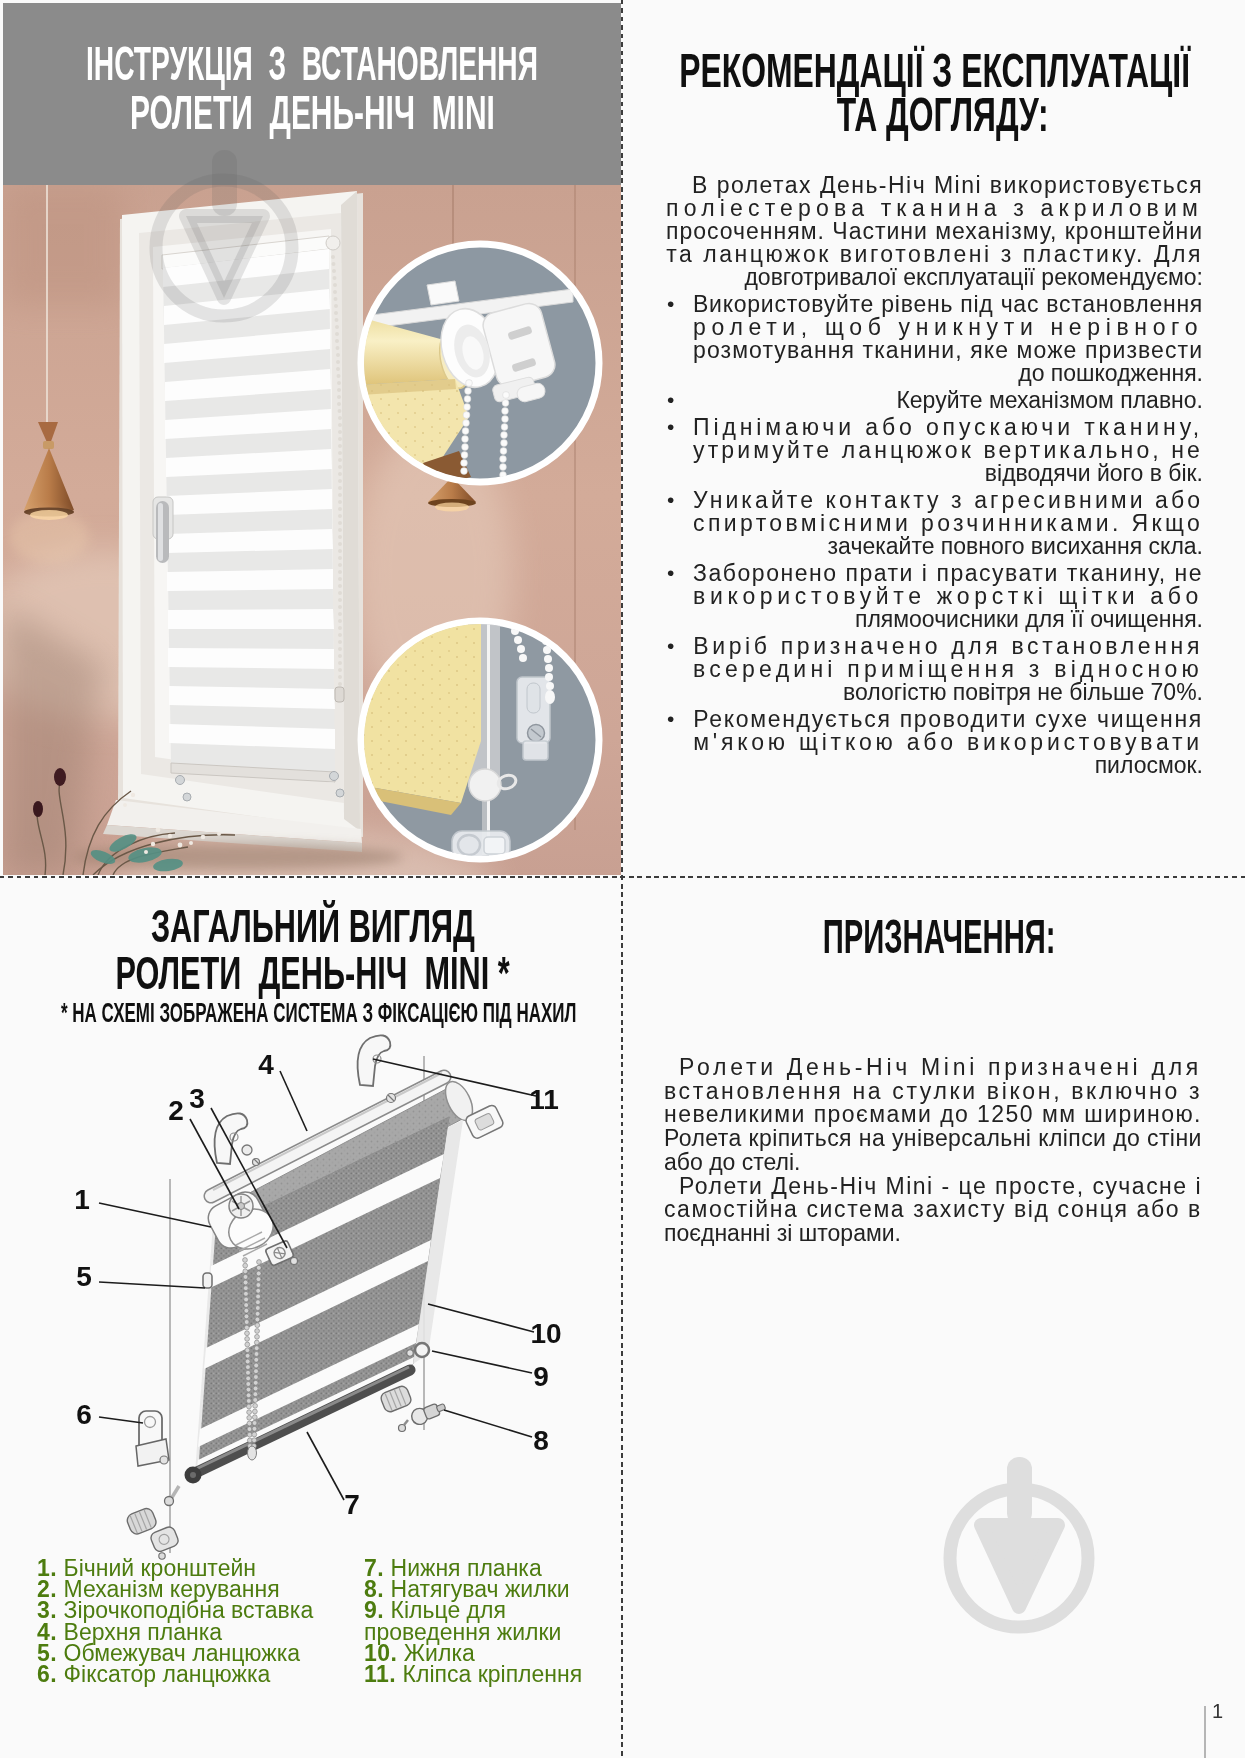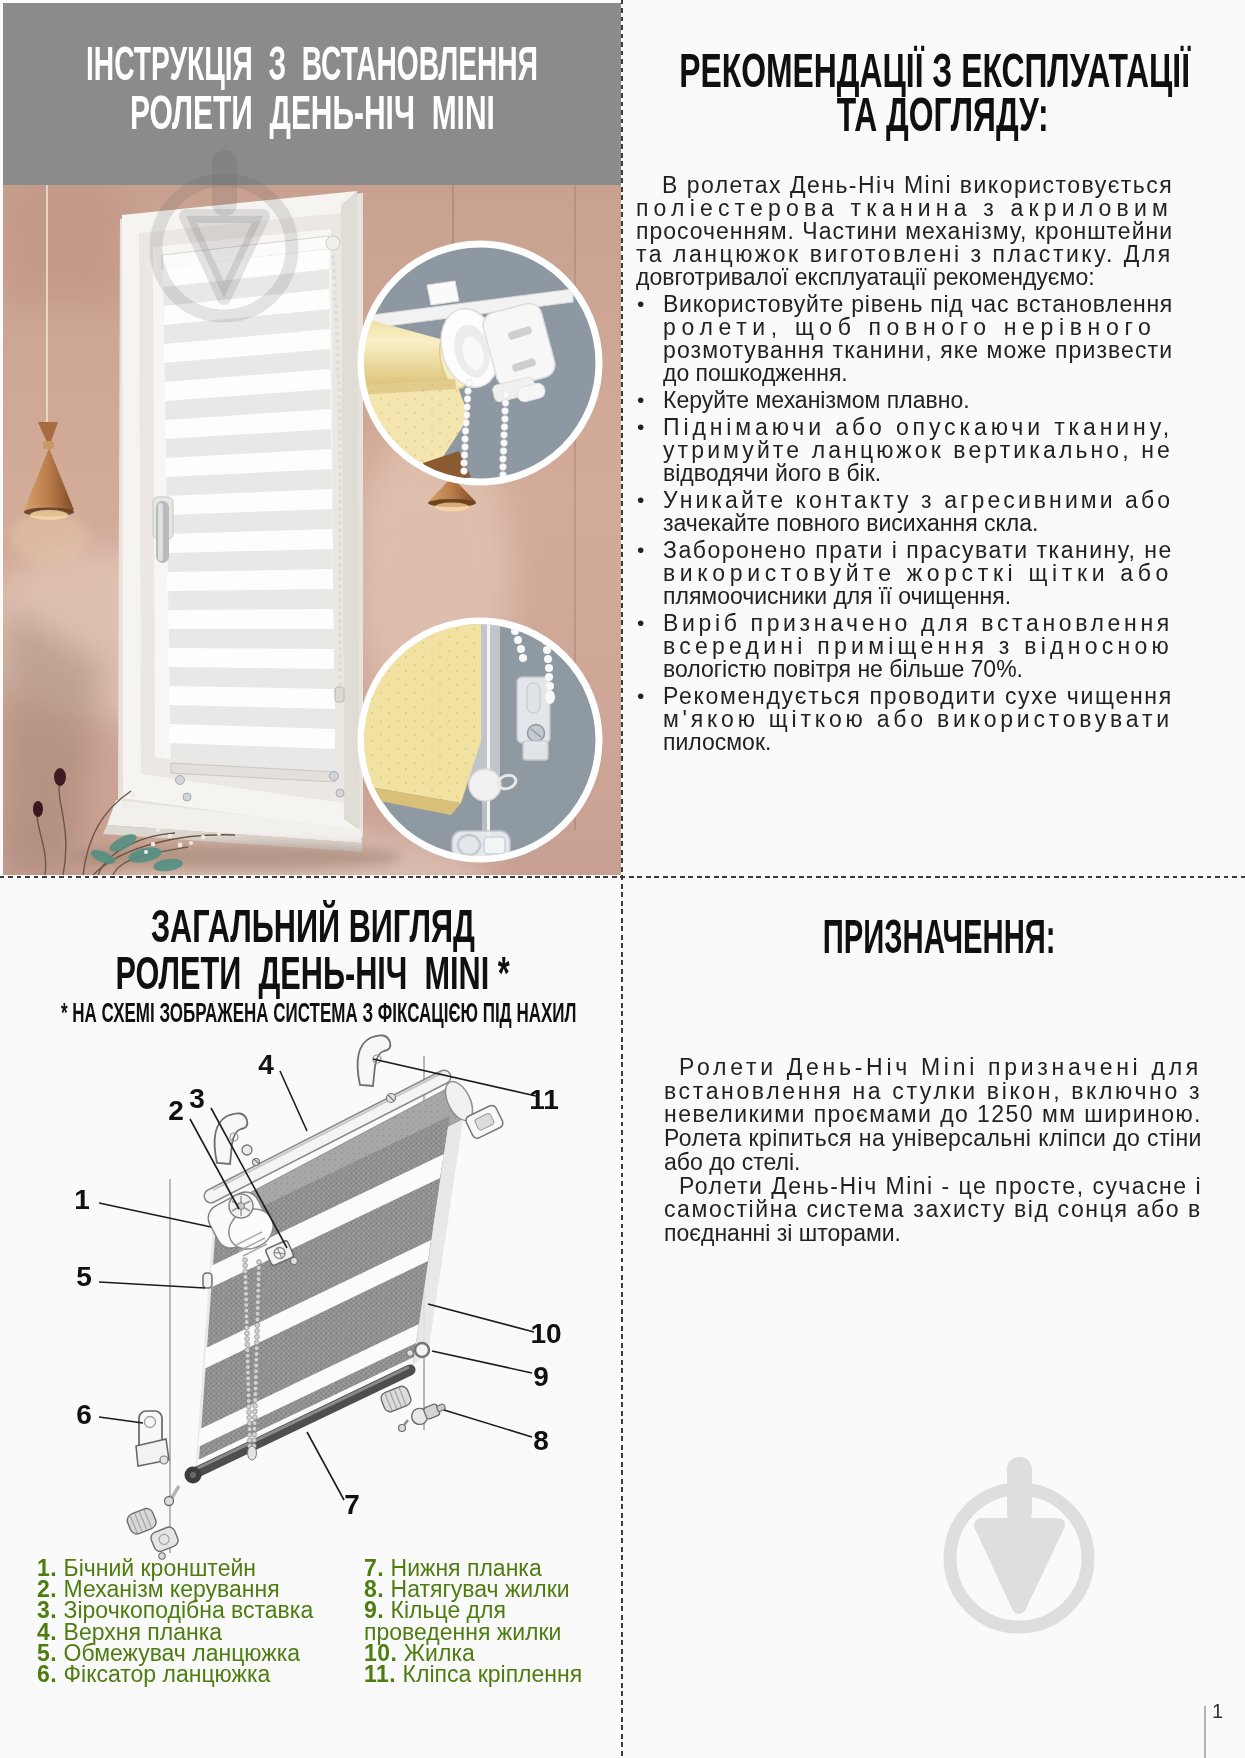--- a/index.html
+++ b/index.html
@@ -344,48 +344,49 @@
 </svg>
 
 <div class="abs" style="left:621px;top:0;width:1.5px;height:1758px;background:repeating-linear-gradient(180deg,#3c3c3c 0 4.5px,rgba(0,0,0,0) 4.5px 8.5px)"></div>
 
 <div class="abs" style="left:0;top:876px;width:1245px;height:1.5px;background:repeating-linear-gradient(90deg,#3c3c3c 0 4.5px,rgba(0,0,0,0) 4.5px 8.5px)"></div>
 
 <div class="hl" style="left:550px;top:47px;font-size:48px;transform:scaleX(0.664)">РЕКОМЕНДАЦІЇ З ЕКСПЛУАТАЦІЇ</div>
 
 <div class="hl" style="left:783px;top:91px;font-size:48px;transform:scaleX(0.663)">ТА ДОГЛЯДУ:</div>
 
-<div class="btxt" style="left:636px;top:174px;width:537px;text-align:left">
+<div class="btxt" style="left:666px;top:174px;width:537px;text-align:right">
 <div style="text-indent:26px;letter-spacing:1.47px">В ролетах День-Ніч Mini використовується</div>
     <div style="letter-spacing:5.17px">поліестерова тканина з акриловим</div>
     <div style="letter-spacing:1.00px">просоченням. Частини механізму, кронштейни</div>
     <div style="letter-spacing:2.54px">та ланцюжок виготовлені з пластику. Для</div>
     <div>довготривалої експлуатації рекомендуємо:</div>
 
 <div style="margin-top:2px">
 <div class="bi">
         <span class="bu">•</span>
         <div style="letter-spacing:0.75px">Використовуйте рівень під час встановлення</div>
-        <div style="letter-spacing:5.65px">ролети, щоб повного нерівного</div>
+        <div style="letter-spacing:5.65px">ролети, щоб уникнути нерівного</div>
         <div style="letter-spacing:1.10px">розмотування тканини, яке може призвести</div>
         <div>до пошкодження.</div>
       </div>
       <div class="bi">
         <span class="bu">•</span>
         <div>Керуйте механізмом плавно.</div>
       </div>
       <div class="bi">
         <span class="bu">•</span>
         <div style="letter-spacing:3.89px">Піднімаючи або опускаючи тканину,</div>
         <div style="letter-spacing:3.11px">утримуйте ланцюжок вертикально, не</div>
         <div>відводячи його в бік.</div>
       </div>
       <div class="bi">
         <span class="bu">•</span>
         <div style="letter-spacing:3.08px">Уникайте контакту з агресивними або</div>
+        <div style="letter-spacing:3.39px">спиртовмісними розчинниками. Якщо</div>
         <div>зачекайте повного висихання скла.</div>
       </div>
       <div class="bi">
         <span class="bu">•</span>
         <div style="letter-spacing:1.52px">Заборонено прати і прасувати тканину, не</div>
         <div style="letter-spacing:4.65px">використовуйте жорсткі щітки або</div>
         <div>плямоочисники для її очищення.</div>
       </div>
       <div class="bi">
         <span class="bu">•</span>

